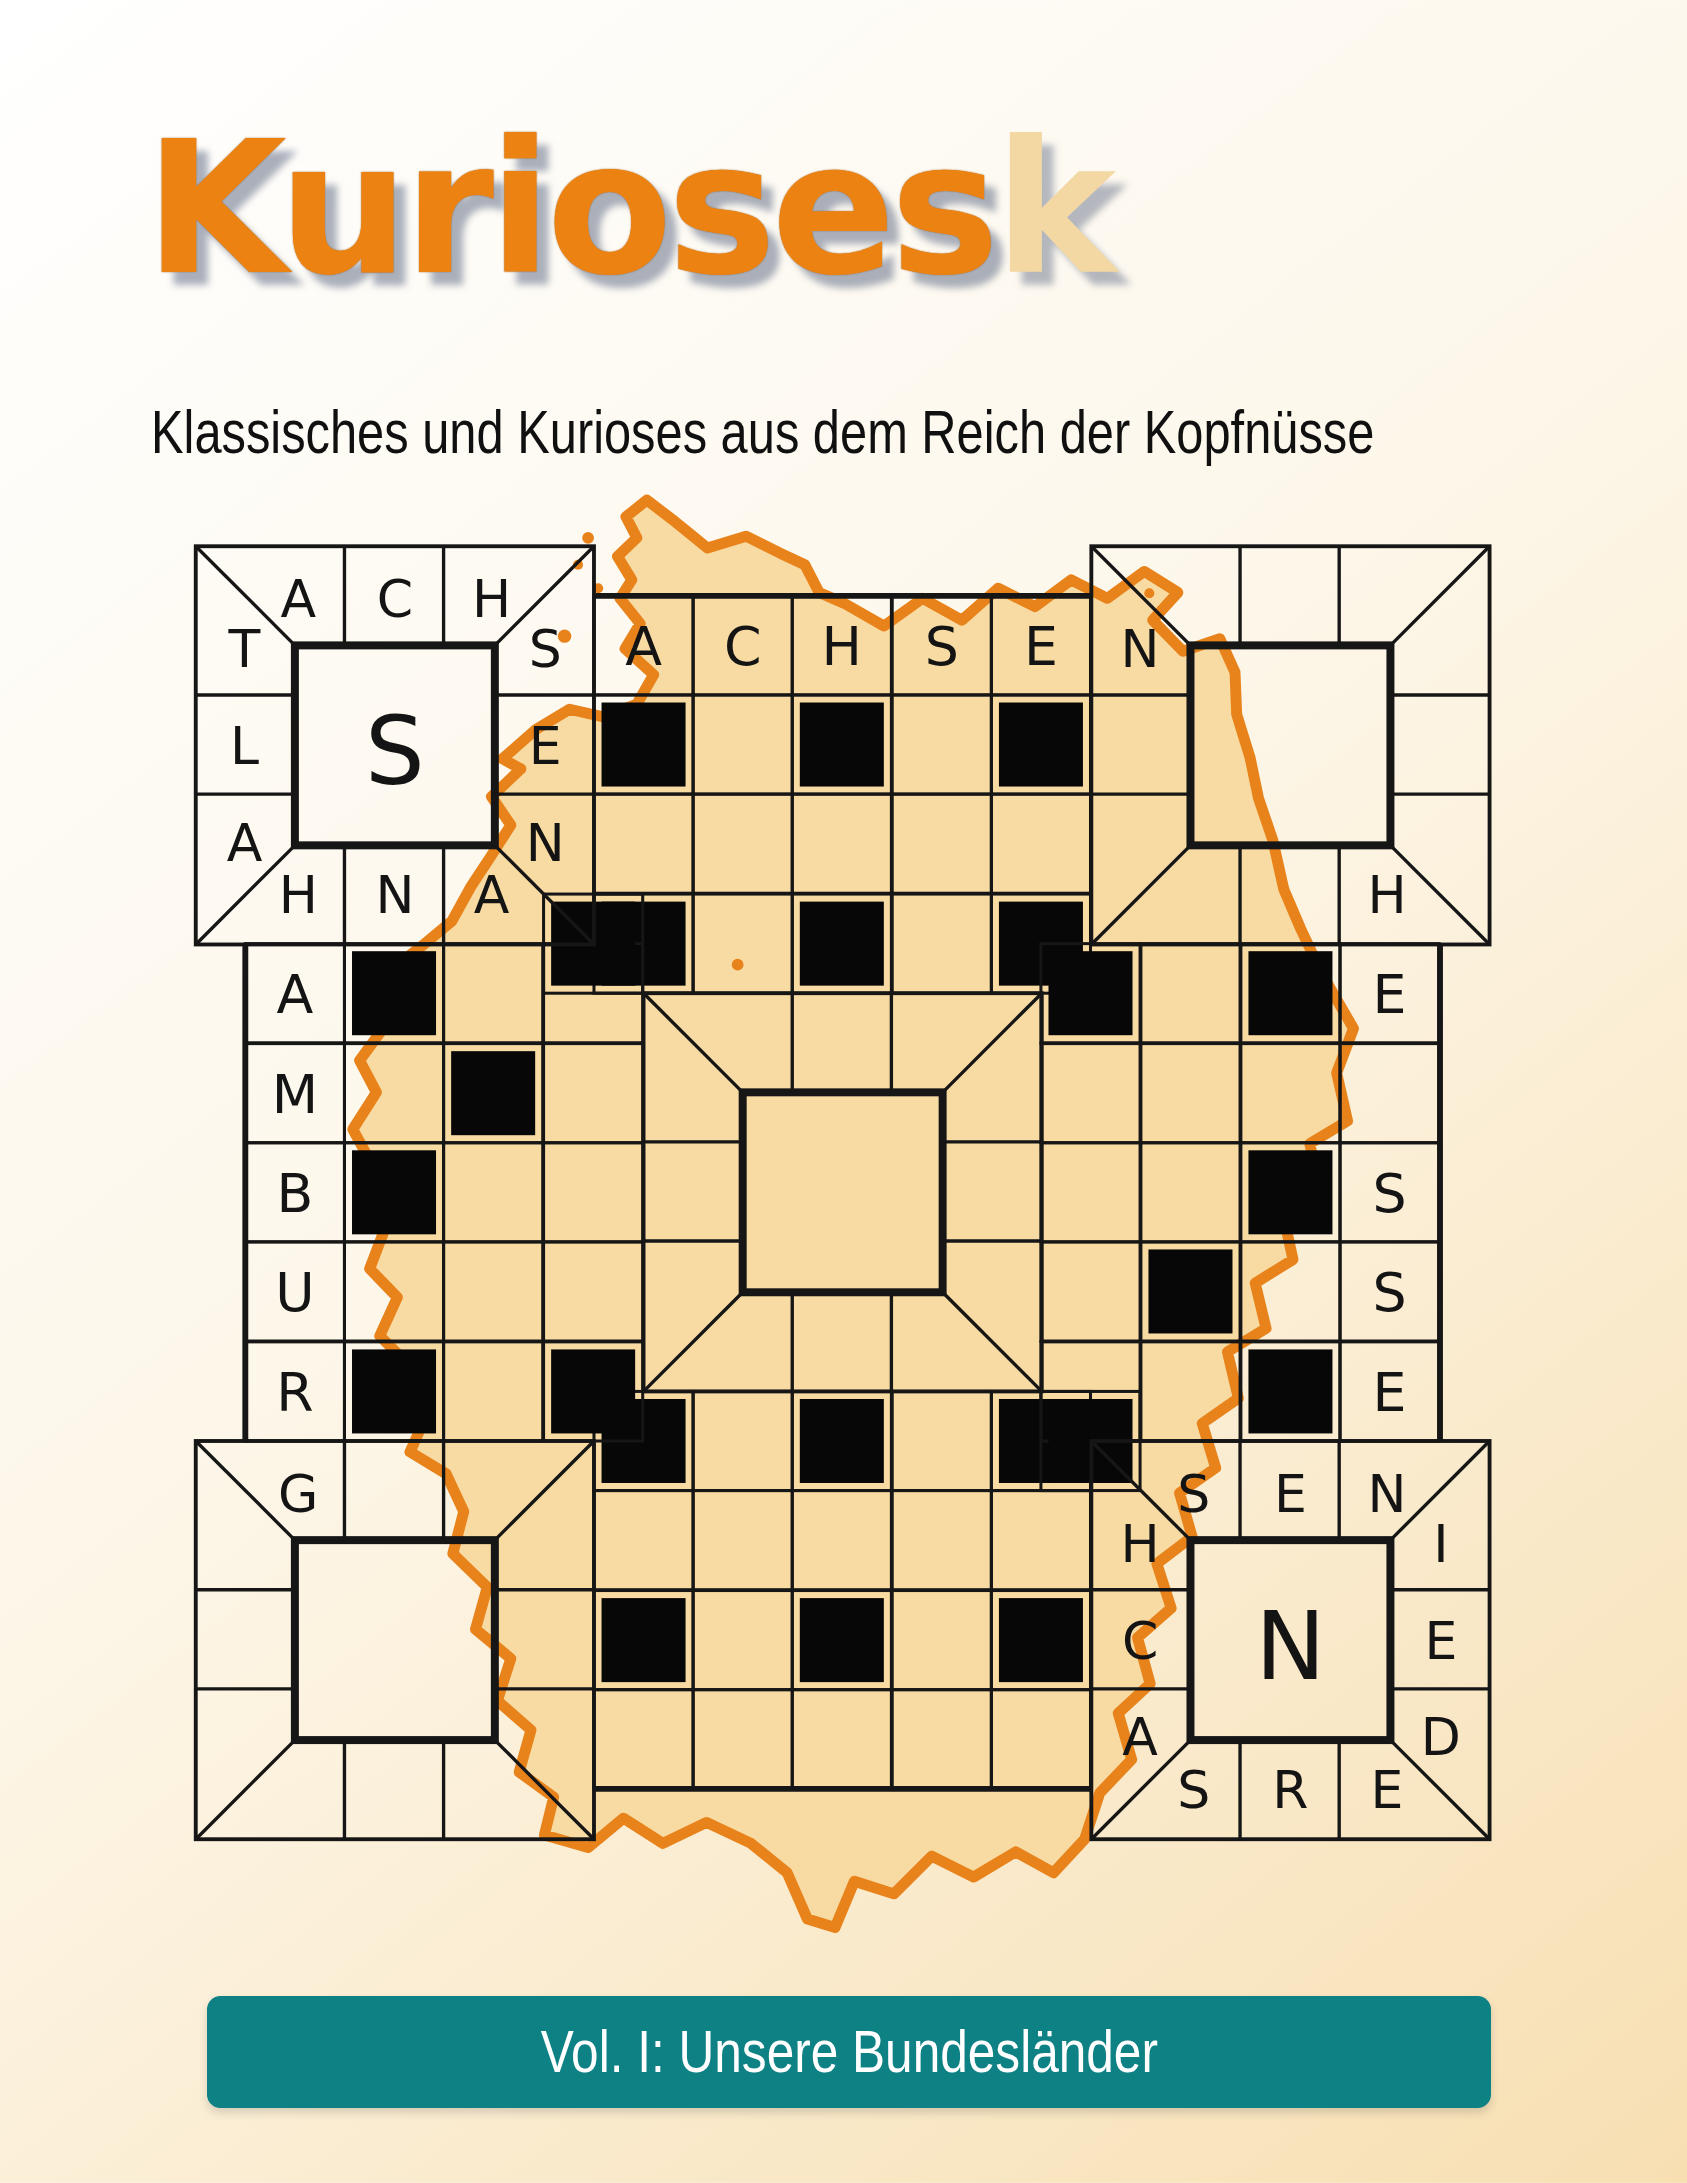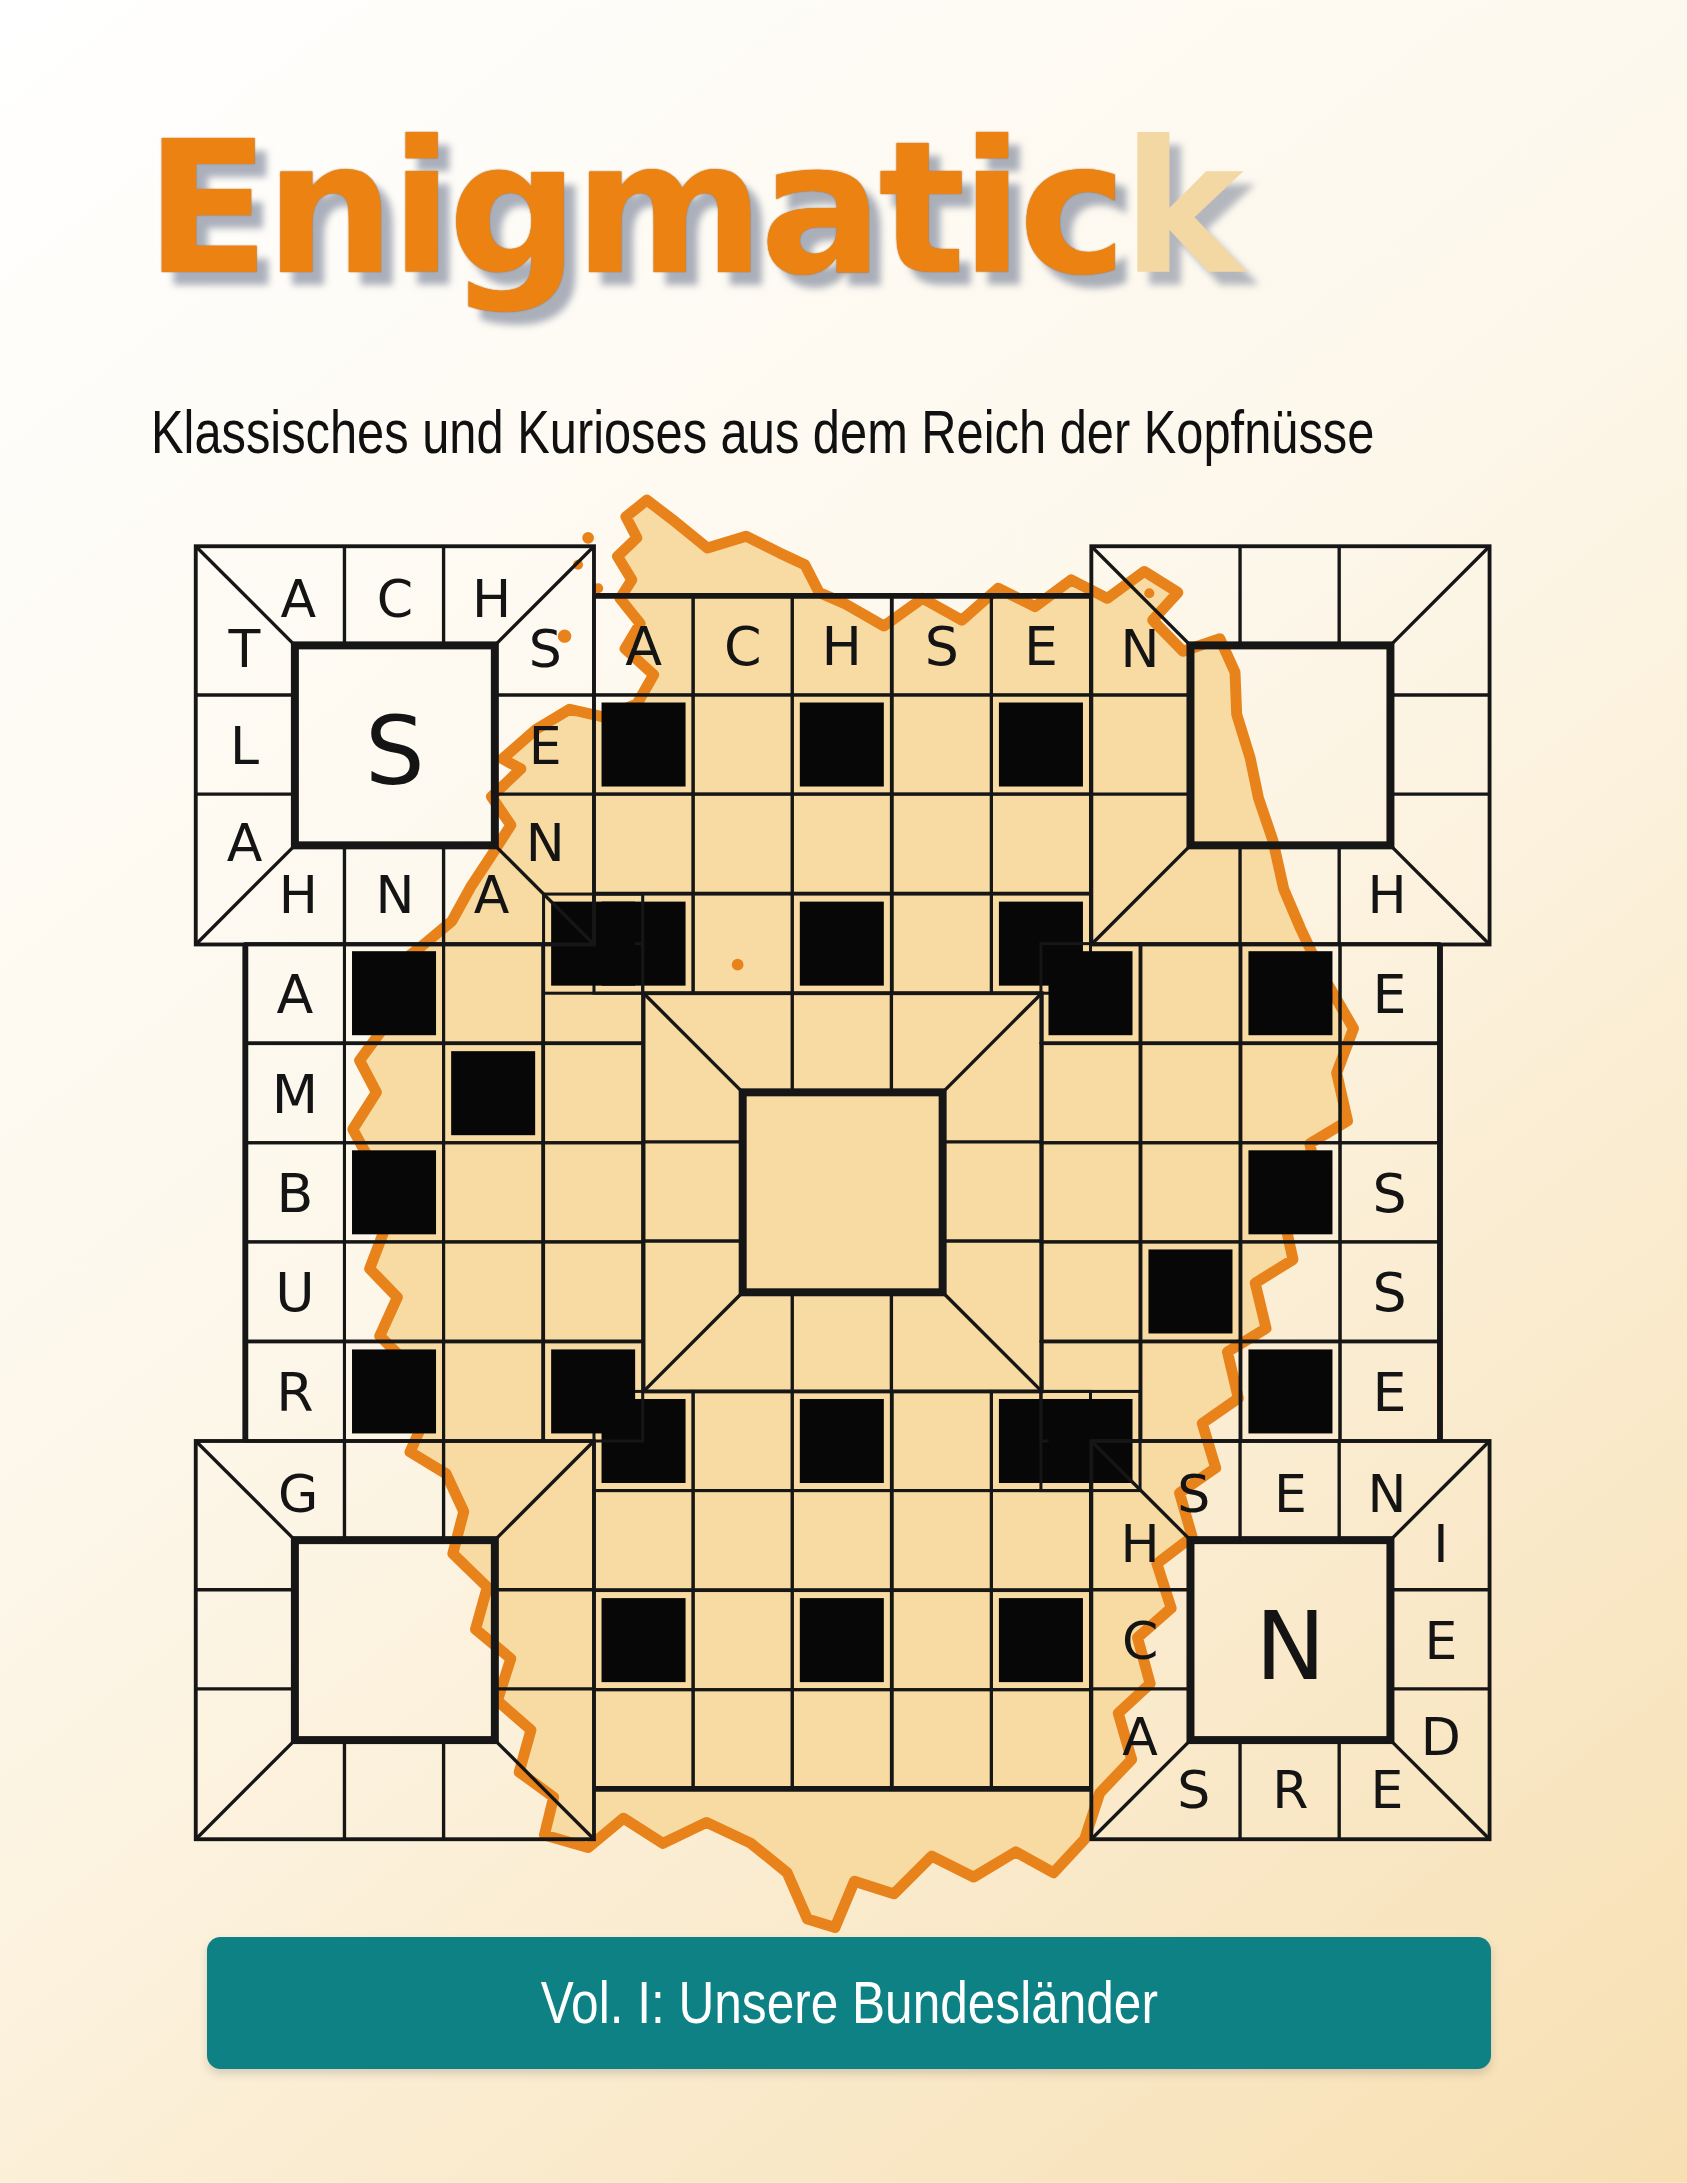--- a/index.html
+++ b/index.html
@@ -19,21 +19,21 @@
   .title-accent{
     text-shadow:11.8px 13.4px 7.6px rgba(118,128,148,.55);
   }
   .subtitle{
     position:absolute;left:151px;top:397px;z-index:2;
     font-size:61px;color:#101010;white-space:nowrap;
     transform:scaleX(.8);transform-origin:left top;
     letter-spacing:0px;font-weight:500;
   }
   .banner{
-    position:absolute;left:207px;top:1937px;width:1284px;height:132px;z-index:2;
+    position:absolute;left:207px;top:1996px;width:1284px;height:112px;z-index:2;
     border-radius:13.4px;display:flex;align-items:center;justify-content:center;
     box-shadow:0 5px 8.4px rgba(60,60,60,.18);
   }
   .banner-label{
     color:#fff;font-size:59px;font-weight:500;white-space:nowrap;
     transform:scaleX(.84);transform-origin:center;
   }
 </style>
 </head>
 <body>
@@ -275,21 +275,21 @@
       <line x1="766" y1="1182" x2="884" y2="1300" stroke="#161616" stroke-width="4"></line>
       <line x1="1240" y1="1182" x2="1122" y2="1300" stroke="#161616" stroke-width="4"></line>
       <line x1="766" y1="1656" x2="884" y2="1538" stroke="#161616" stroke-width="4"></line>
       <line x1="1240" y1="1656" x2="1122" y2="1538" stroke="#161616" stroke-width="4"></line>
       <rect x="766" y="1182" width="474" height="474" fill="none" stroke="#161616" stroke-width="4.6"></rect>
       <rect x="884" y="1300" width="238" height="238" fill="none" stroke="#161616" stroke-width="9.5"></rect>
     </g>
 </svg>
 
 <div class="title-wrap">
-  <span class="title-main" style="color: rgb(236, 130, 17);">Enigmatic</span><span class="title-accent" style="color: rgb(243, 216, 164);">k</span>
+  <span class="title-main" style="color: rgb(236, 130, 17);">Kurioses</span><span class="title-accent" style="color: rgb(243, 216, 164);">k</span>
 </div>
 
 <div class="subtitle" style="color: rgb(16, 16, 16);">Klassisches und Kurioses aus dem Reich der Kopfnüsse</div>
 
 <div class="banner" style="background: rgb(13, 129, 132);">
   <div class="banner-label" style="color: rgb(255, 255, 255);">Vol. I: Unsere Bundesländer</div>
 </div>
 
 
 </body></html>

